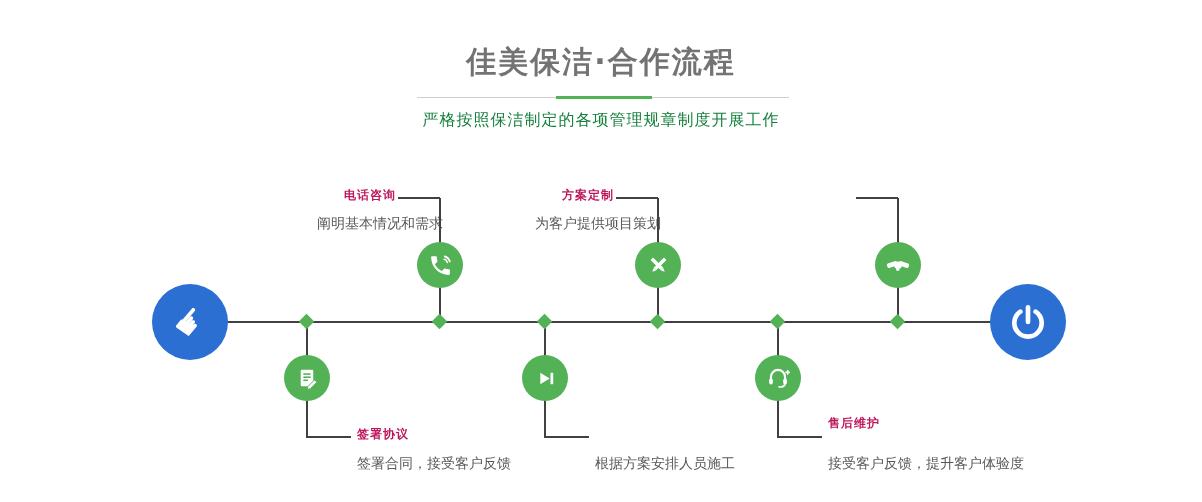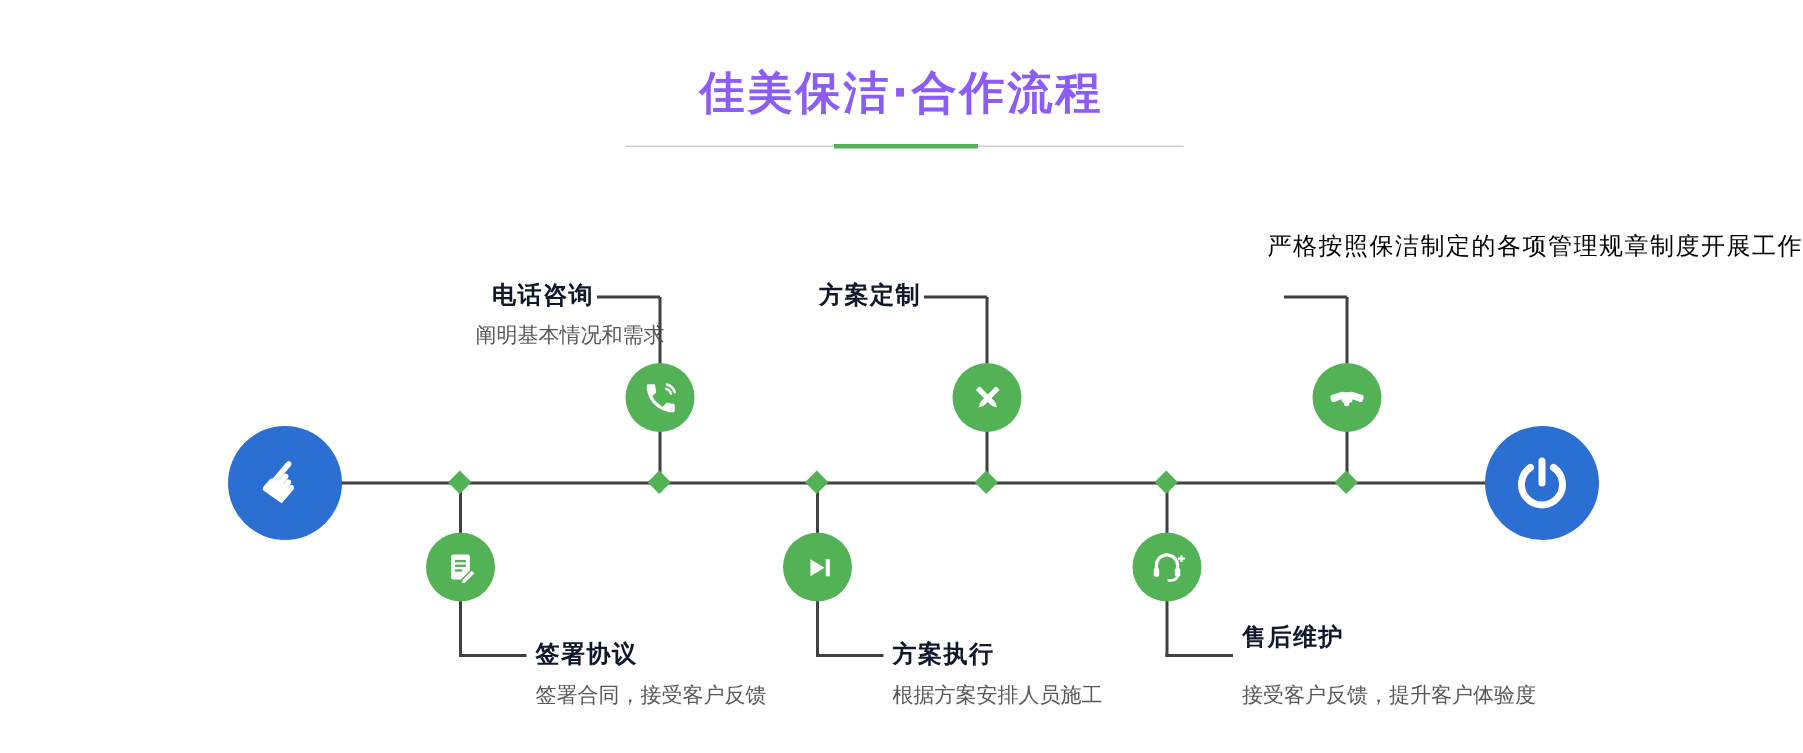--- a/index.html
+++ b/index.html
@@ -2,27 +2,27 @@
 <html><head>
 <meta charset="utf-8">
 <style>
   html,body { margin:0; padding:0; background:#fff; }
   body { font-family:"DejaVu Sans","Liberation Sans",sans-serif; }
   .canvas { position:relative; width:1202px; height:502px; background:#ffffff; overflow:hidden; }
 
   .page-title {
     position:absolute; top:42px; left:0; width:100%;
     text-align:center; font-size:30px; font-weight:bold;
-    color:#8b5cf6; letter-spacing:2px;
+    color:#737373; letter-spacing:2px;
   }
   .divider { position:absolute; top:97px; left:417px; width:372px; height:1px; background:#cfcfcf; }
   .divider-accent { position:absolute; top:96px; left:556px; width:96px; height:3px; background:#53b156; }
   .page-subtitle {
     position:absolute; top:110px; left:0; width:100%;
-    text-align:right; font-size:16px; color:#000000; letter-spacing:1px;margin-top:44px;
+    text-align:center; font-size:16px; color:#15803d; letter-spacing:1px;
   }
 
   .mainline { position:absolute; top:321px; left:190px; width:840px; height:2px; background:#414141; z-index:1; }
 
   .big-circle {
     position:absolute; top:284px; width:76px; height:76px; border-radius:50%;
     background:#2b6fd3; display:flex; align-items:center; justify-content:center; z-index:3;
   }
   .hand-glyph { display:inline-block; color:#ffffff; font-size:36px; transform:rotate(-50deg); line-height:1; }
 
@@ -32,21 +32,21 @@
   }
 
   .step-circle {
     position:absolute; width:46px; height:46px; border-radius:50%;
     background:#53b156; display:flex; align-items:center; justify-content:center; z-index:2;
   }
 
   .connector-v { position:absolute; width:2px; background:#414141; z-index:1; }
   .connector-h { position:absolute; height:2px; background:#414141; z-index:1; }
 
-  .step-title { position:absolute; font-size:16px; font-weight:bold; color:#0f172a; letter-spacing:1px; white-space:nowrap; }
+  .step-title { position:absolute; font-size:12px; font-weight:bold; color:#be185d; letter-spacing:1px; white-space:nowrap; }
   .step-title.align-right { text-align:right; }
   .step-desc { position:absolute; font-size:14px; color:#595959; white-space:nowrap; }
   .step-desc.center { text-align:center; }
 </style>
 </head>
 <body>
 
 <div class="canvas">
 
   <div class="page-title">佳美保洁·合作流程</div>
@@ -98,20 +98,21 @@
             <path d="M10.3 17 L13.7 17 L12 20.4 Z"></path>
           </g>
         <g transform="rotate(-45 12 12)">
             <rect x="10.3" y="2.8" width="3.4" height="14.2" rx="0.8"></rect>
             <path d="M10.3 17 L13.7 17 L12 20.4 Z"></path>
           </g>
       </g>
     </svg>
   </div>
   <div class="step-title align-right" style="left:418px; top:187px; width:196px">方案定制</div>
+  <div class="step-desc center" style="left:463px; top:215px; width:270px">为客户提供项目策划</div>
 
   <div class="connector-v" style="left:897px; top:287px; height:35px"></div>
   <div class="connector-v" style="left:897px; top:198px; height:45px"></div>
   <div class="connector-h" style="left:856px; top:197px; width:42px"></div>
   <div class="step-circle" style="left:875px; top:242px">
     <svg viewBox="0 0 24 24" width="26" height="26">
       <g fill="#fff">
         <rect x="1.8" y="9.4" width="9.2" height="4.4" rx="1.3" transform="rotate(-18 6.4 11.6)"></rect>
         <rect x="13" y="9.4" width="9.2" height="4.4" rx="1.3" transform="rotate(18 17.6 11.6)"></rect>
         <rect x="8.7" y="8.7" width="6.6" height="6.6" rx="1.8"></rect>
@@ -139,21 +140,20 @@
   <div class="connector-v" style="left:544px; top:400px; height:38px"></div>
   <div class="connector-h" style="left:544px; top:436px; width:45px"></div>
   <div class="step-circle" style="left:522px; top:355px">
     <svg viewBox="0 0 24 24" width="25" height="25">
       <g fill="#fff">
         <path d="M7 6.5 L16 12 L7 17.5 Z"></path>
         <rect x="16.8" y="6.5" width="2.6" height="11"></rect>
       </g>
     </svg>
   </div>
-  <div class="step-title" style="left:595px; top:426px; width:220px">方案执行</div>
   <div class="step-desc" style="left:595px; top:455px; width:320px">根据方案安排人员施工</div>
 
   <div class="connector-v" style="left:777px; top:323px; height:33px"></div>
   <div class="connector-v" style="left:777px; top:400px; height:38px"></div>
   <div class="connector-h" style="left:777px; top:436px; width:45px"></div>
   <div class="step-circle" style="left:755px; top:355px">
     <svg viewBox="0 0 24 24" width="26" height="26">
       <path d="M5.5 14 v-3 a6.5 6.5 0 0 1 13 0 v3" stroke="#fff" stroke-width="2" fill="none" stroke-linecap="round"></path>
       <rect x="3.8" y="12.5" width="3.4" height="5.5" rx="1.6" fill="#fff"></rect>
       <rect x="16.8" y="12.5" width="3.4" height="5.5" rx="1.6" fill="#fff"></rect>

